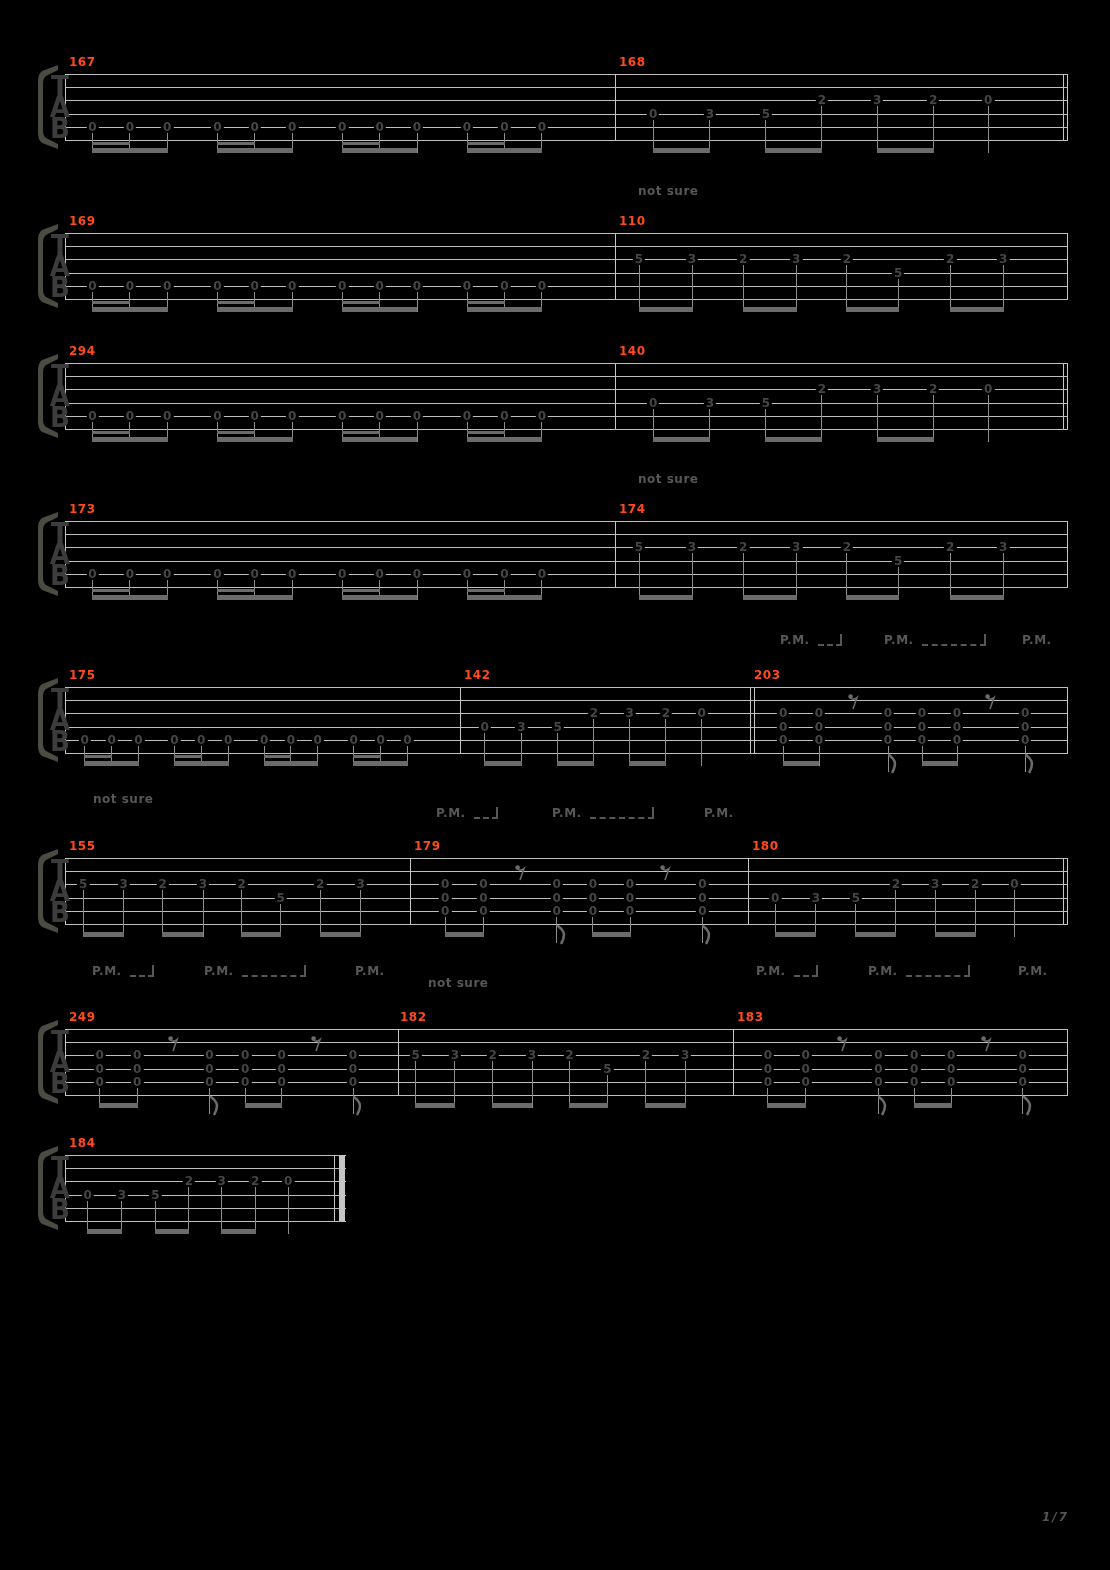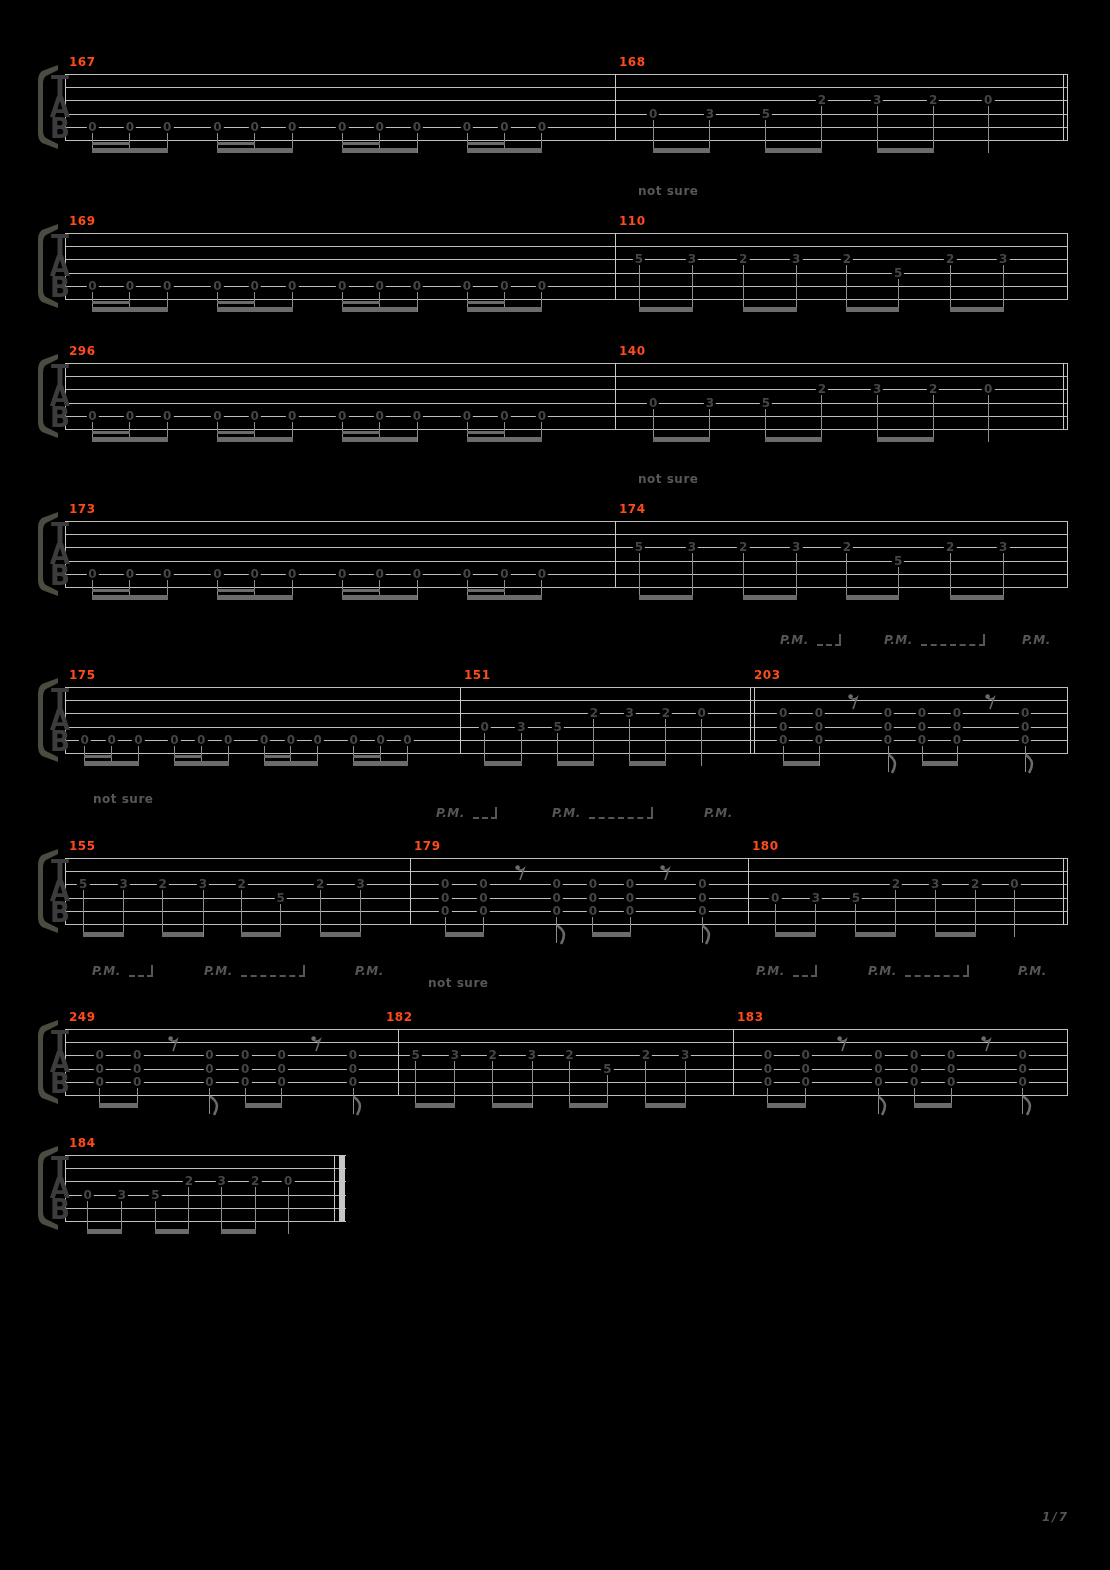--- a/index.html
+++ b/index.html
@@ -24,21 +24,21 @@
   }
   .clef{
     position:absolute;width:28px;text-align:center;z-index:3;
     font-weight:bold;color:var(--clef);font-size:25px;line-height:19px;
     transform:scale(1.05,1.1);transform-origin:top center;
   }
   .ann{
     position:absolute;font-size:12px;font-weight:bold;color:var(--ann);
     z-index:5;letter-spacing:0.5px;
   }
-  .pm-wrap{position:absolute;display:flex;align-items:flex-end;z-index:5;font-style:italic;}
+  .pm-wrap{position:absolute;display:flex;align-items:flex-end;z-index:5;}
   .pm-text{font-size:12px;font-weight:bold;color:var(--ann);letter-spacing:0.5px;}
   .pm-ext{
     height:10px;margin-left:8px;margin-bottom:1px;
     border-bottom:2px dashed var(--ann);border-right:2px solid var(--ann);
   }
   .page-ind{
     position:absolute;font-size:12px;font-weight:bold;font-style:italic;
     color:var(--page);z-index:5;letter-spacing:2px;
   }
   .icon{position:absolute;z-index:3;}
@@ -195,21 +195,21 @@
       <div>A</div>
       <div>B</div>
     </div>
     <div class="staff-line" style="left: 65px; top: 363px; width: 1003px;"></div>
     <div class="staff-line" style="left: 65px; top: 376.2px; width: 1003px;"></div>
     <div class="staff-line" style="left: 65px; top: 389.4px; width: 1003px;"></div>
     <div class="staff-line" style="left: 65px; top: 402.6px; width: 1003px;"></div>
     <div class="staff-line" style="left: 65px; top: 415.8px; width: 1003px;"></div>
     <div class="staff-line" style="left: 65px; top: 429px; width: 1003px;"></div>
     <div class="barline" style="left: 65px; top: 363px; height: 66px;"></div>
-    <div class="mnum" style="left: 69px; top: 344px;">296</div>
+    <div class="mnum" style="left: 69px; top: 344px;">294</div>
     <div class="fret" style="left: 92.5px; top: 415.8px;">0</div>
     <div class="stem" style="left: 92px; top: 421.8px; height: 20.2px;"></div>
     <div class="fret" style="left: 129.9px; top: 415.8px;">0</div>
     <div class="stem" style="left: 129.4px; top: 421.8px; height: 20.2px;"></div>
     <div class="fret" style="left: 167.3px; top: 415.8px;">0</div>
     <div class="stem" style="left: 166.8px; top: 421.8px; height: 20.2px;"></div>
     <div class="fret" style="left: 217.35px; top: 415.8px;">0</div>
     <div class="stem" style="left: 216.85px; top: 421.8px; height: 20.2px;"></div>
     <div class="fret" style="left: 254.75px; top: 415.8px;">0</div>
     <div class="stem" style="left: 254.25px; top: 421.8px; height: 20.2px;"></div>
@@ -369,21 +369,21 @@
     <div class="stem" style="left: 406.965px; top: 745.8px; height: 20.2px;"></div>
     <div class="beam" style="left: 84.25px; top: 761px; width: 54.72px; height: 5px;"></div>
     <div class="beam" style="left: 84.25px; top: 755px; width: 27.86px; height: 3px;"></div>
     <div class="beam" style="left: 173.915px; top: 761px; width: 54.72px; height: 5px;"></div>
     <div class="beam" style="left: 173.915px; top: 755px; width: 27.86px; height: 3px;"></div>
     <div class="beam" style="left: 263.58px; top: 761px; width: 54.72px; height: 5px;"></div>
     <div class="beam" style="left: 263.58px; top: 755px; width: 27.86px; height: 3px;"></div>
     <div class="beam" style="left: 353.245px; top: 761px; width: 54.72px; height: 5px;"></div>
     <div class="beam" style="left: 353.245px; top: 755px; width: 27.86px; height: 3px;"></div>
     <div class="barline" style="left: 460px; top: 687px; height: 66px;"></div>
-    <div class="mnum" style="left: 464px; top: 668px;">151</div>
+    <div class="mnum" style="left: 464px; top: 668px;">142</div>
     <div class="fret" style="left: 484.65px; top: 726.6px;">0</div>
     <div class="stem" style="left: 484.15px; top: 732.6px; height: 33.4px;"></div>
     <div class="fret" style="left: 521.48px; top: 726.6px;">3</div>
     <div class="stem" style="left: 520.98px; top: 732.6px; height: 33.4px;"></div>
     <div class="fret" style="left: 557.73px; top: 726.6px;">5</div>
     <div class="stem" style="left: 557.23px; top: 732.6px; height: 33.4px;"></div>
     <div class="fret" style="left: 593.98px; top: 713.4px;">2</div>
     <div class="stem" style="left: 593.48px; top: 719.4px; height: 46.6px;"></div>
     <div class="fret" style="left: 629.65px; top: 713.4px;">3</div>
     <div class="stem" style="left: 629.15px; top: 719.4px; height: 46.6px;"></div>
@@ -587,21 +587,21 @@
     <div class="fret" style="left: 353.045px; top: 1055.4px;">0</div>
     <div class="fret" style="left: 353.045px; top: 1068.6px;">0</div>
     <div class="fret" style="left: 353.045px; top: 1081.8px;">0</div>
     <div class="stem" style="left: 352.545px; top: 1087.8px; height: 26.2px;"></div>
     <div class="icon" style="left: 353.045px; top: 1096px;"><svg width="12" height="20" viewBox="0 0 12 20">
         <path d="M1 1 C5 4 10 8 4.5 18" fill="none" stroke="#6b6b6b" stroke-width="2.6" stroke-linecap="round"></path>
       </svg></div>
     <div class="beam" style="left: 99.132px; top: 1103px; width: 38.629px; height: 5px;"></div>
     <div class="beam" style="left: 244.653px; top: 1103px; width: 37.63px; height: 5px;"></div>
     <div class="barline" style="left: 398px; top: 1029px; height: 66px;"></div>
-    <div class="mnum" style="left: 386px; top: 1010px;">182</div>
+    <div class="mnum" style="left: 400px; top: 1010px;">182</div>
     <div class="fret" style="left: 415.755px; top: 1055.4px;">5</div>
     <div class="stem" style="left: 415.255px; top: 1061.4px; height: 46.6px;"></div>
     <div class="fret" style="left: 454.95px; top: 1055.4px;">3</div>
     <div class="stem" style="left: 454.45px; top: 1061.4px; height: 46.6px;"></div>
     <div class="fret" style="left: 492.805px; top: 1055.4px;">2</div>
     <div class="stem" style="left: 492.305px; top: 1061.4px; height: 46.6px;"></div>
     <div class="fret" style="left: 532px; top: 1055.4px;">3</div>
     <div class="stem" style="left: 531.5px; top: 1061.4px; height: 46.6px;"></div>
     <div class="fret" style="left: 569.52px; top: 1055.4px;">2</div>
     <div class="stem" style="left: 569.02px; top: 1061.4px; height: 46.6px;"></div>

